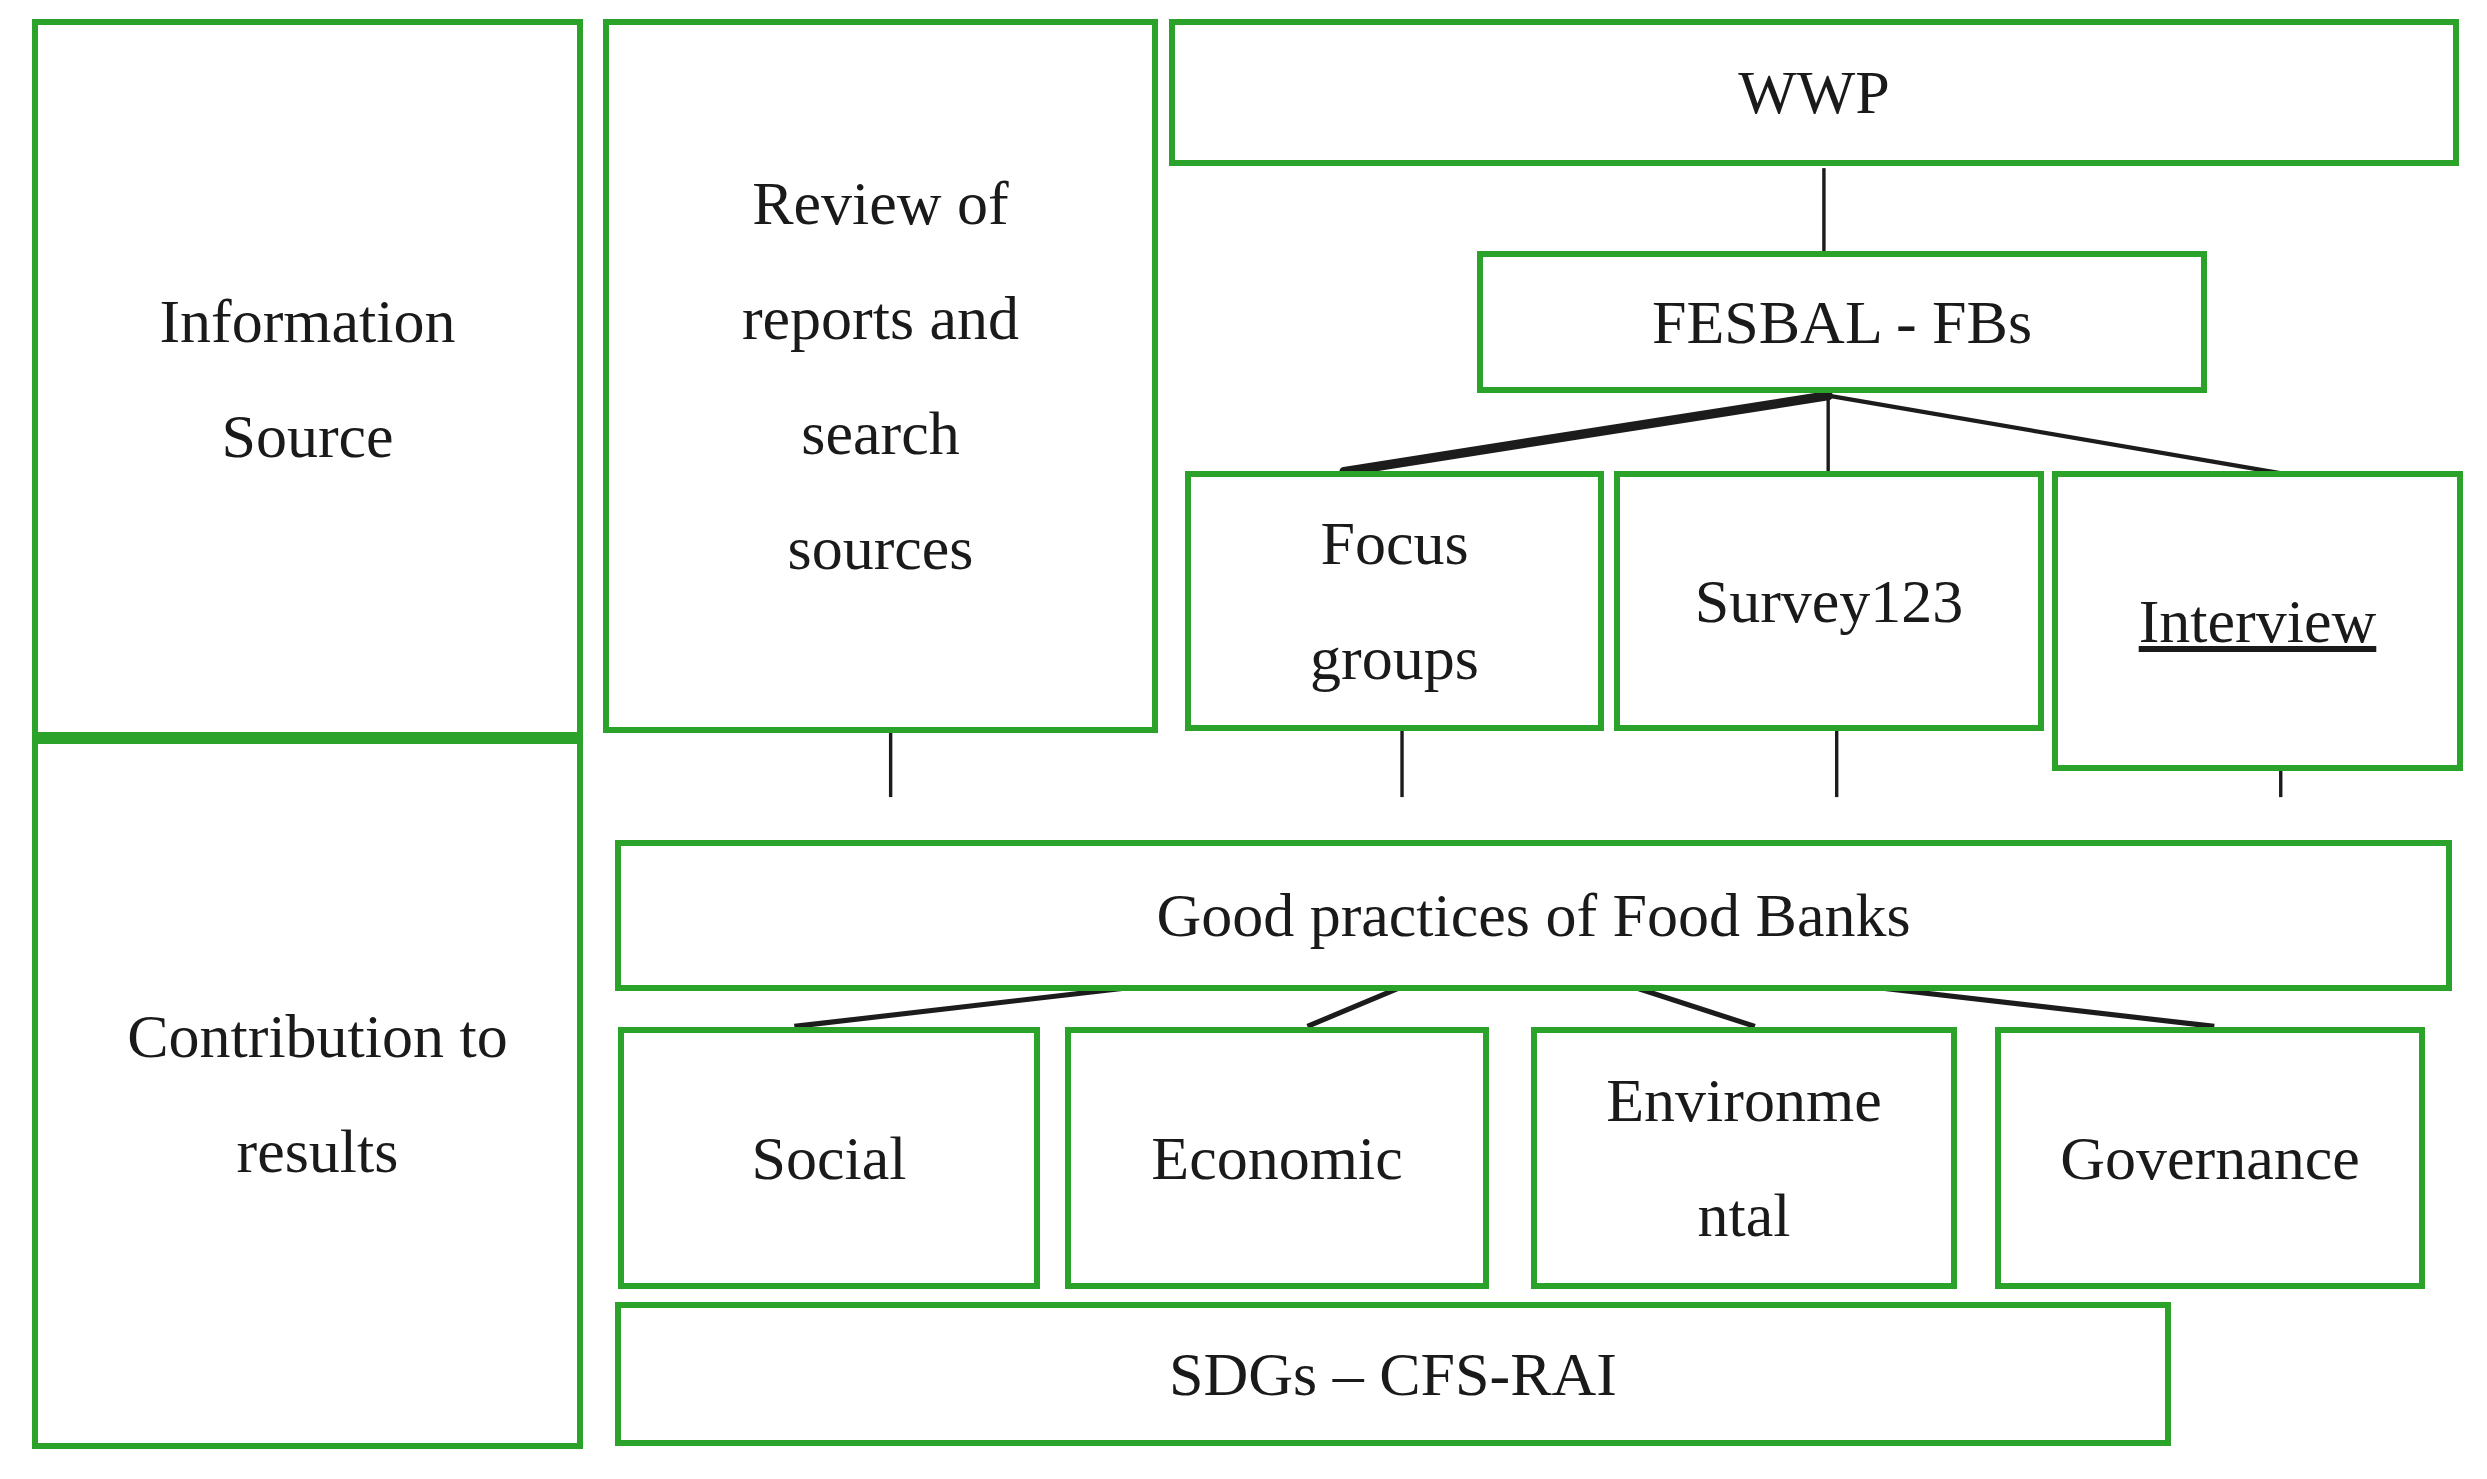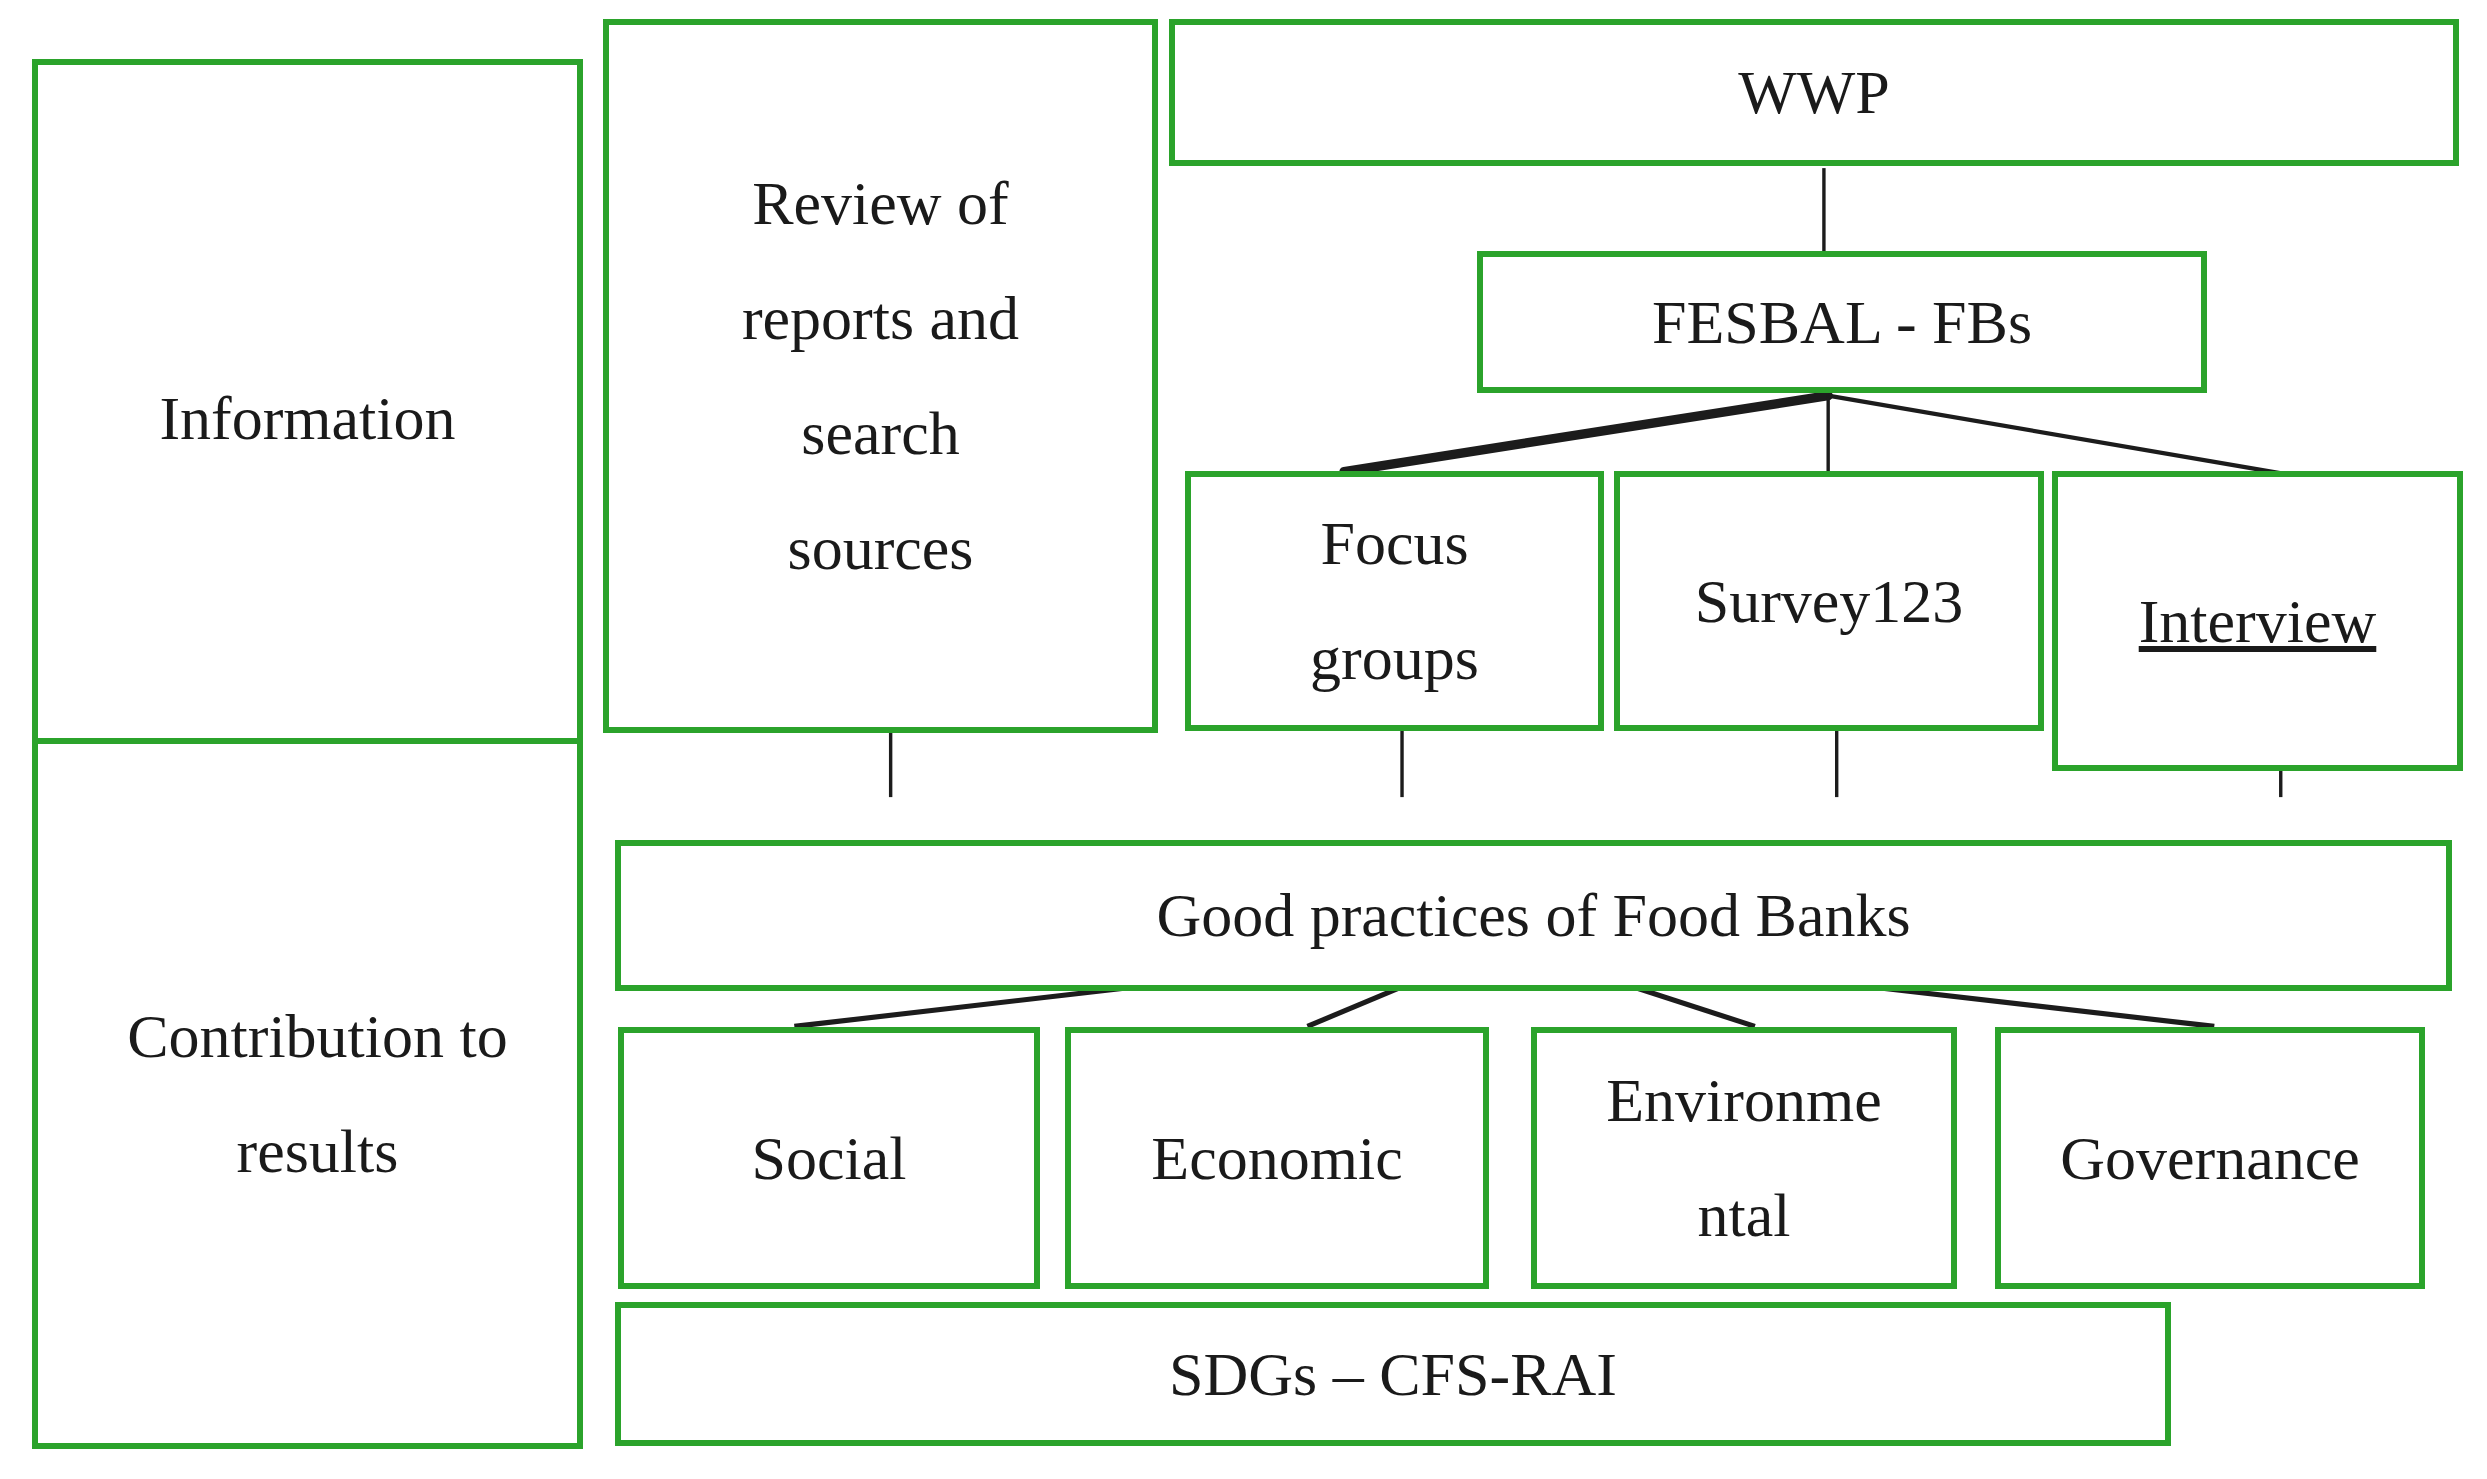--- a/index.html
+++ b/index.html
@@ -69,23 +69,24 @@
     <line class="thin" x1="1045" y1="858" x2="1045" y2="935"></line>
     <line class="thin" x1="1645" y1="856" x2="1645" y2="935"></line>
     <line class="thin" x1="2155" y1="856" x2="2155" y2="935"></line>
     <line class="thin" x1="2676" y1="856" x2="2676" y2="935"></line>
     <line class="fan" x1="1763" y1="1108" x2="932" y2="1204"></line>
     <line class="fan" x1="1763" y1="1108" x2="1534" y2="1204"></line>
     <line class="fan" x1="1763" y1="1108" x2="2059" y2="1204"></line>
     <line class="fan" x1="1763" y1="1108" x2="2598" y2="1204"></line>
   </svg>
 
-  <div class="box" style="left:32px; top:19px; width:551px; height:719px;margin-top:40px;">
+  <div class="box" style="left:32px; top:19px; width:551px; height:719px;">
     <div class="lines">
         <span class="line">Information</span>
+        <span class="line">Source</span>
       </div>
   </div>
 
   <div class="box" style="left:32px; top:738px; width:551px; height:711px;padding-left:20px;">
     <div class="lines">
         <span class="line">Contribution to</span>
         <span class="line">results</span>
       </div>
   </div>
 

